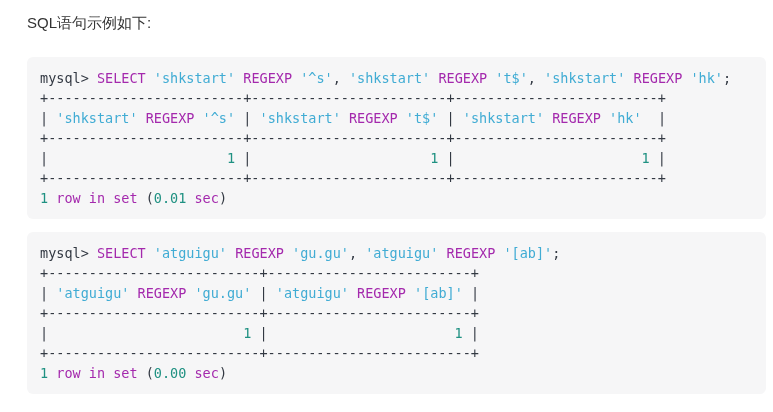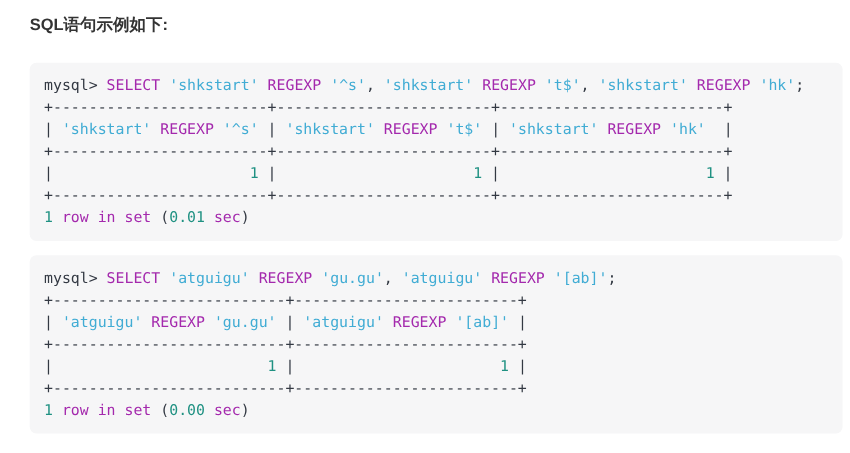--- a/index.html
+++ b/index.html
@@ -11,21 +11,20 @@
     overflow: hidden;
   }
   .page {
     padding: 12px 0 0 27px;
   }
   .heading {
     font-size: 15px;
     line-height: 22px;
     color: #333333;
     margin-bottom: 23px;
-    font-weight: bold;
   }
   .code-block {
     width: 739px;
     background: #f6f6f7;
     border-radius: 6px;
     padding: 11px 13px;
     margin-bottom: 13px;
   }
   .code-line {
     font-family: "DejaVu Sans Mono", "Liberation Mono", monospace;

